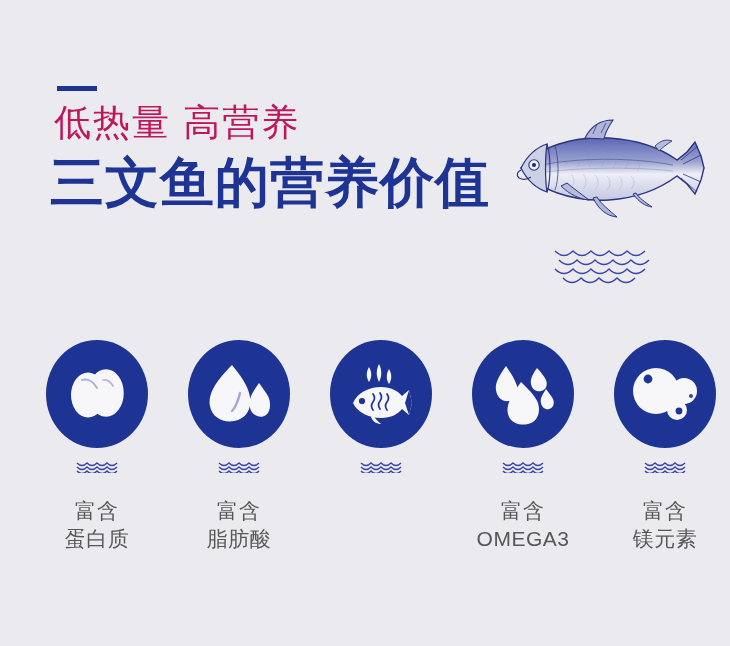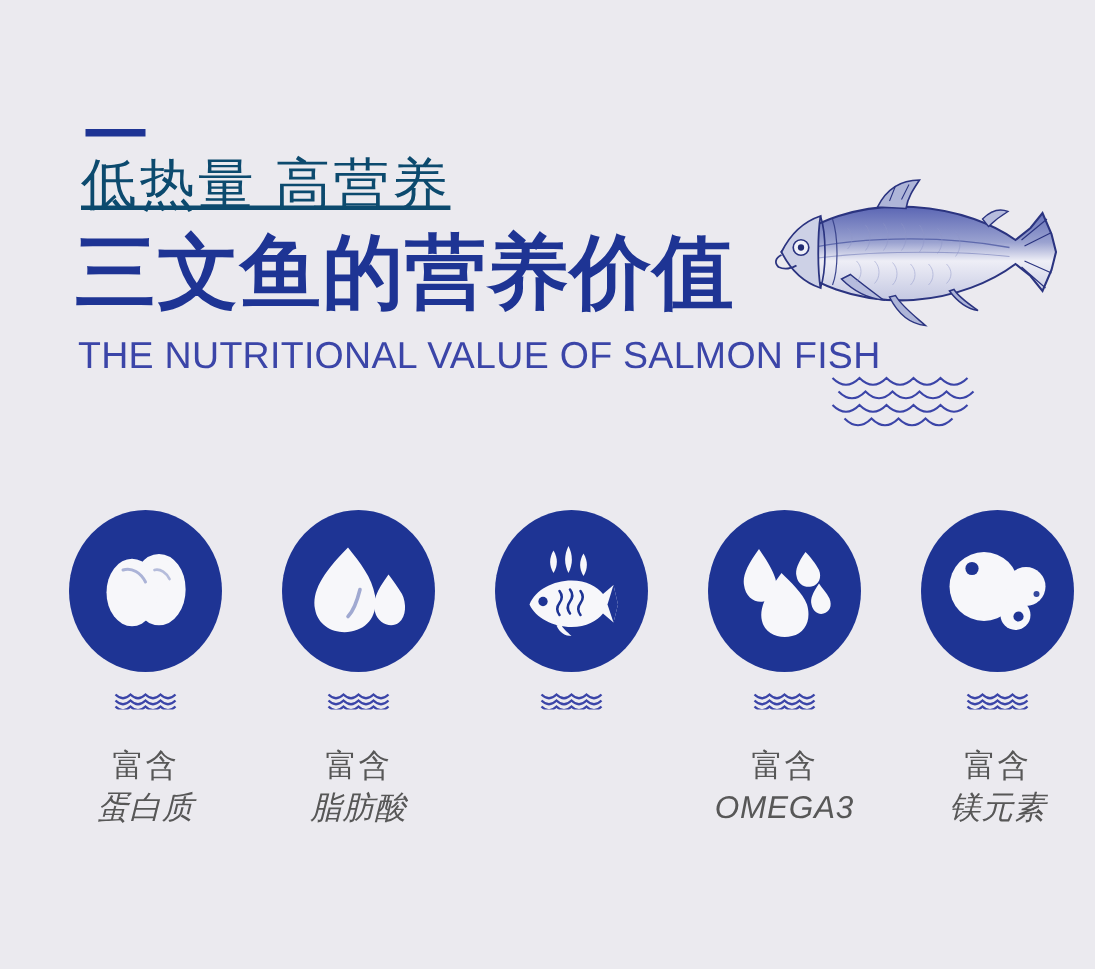--- a/index.html
+++ b/index.html
@@ -15,22 +15,22 @@
   
   .header { position:absolute; left:0; top:0; width:730px; height:300px; }
 
   .accent-dash {
     position:absolute; left:57px; top:86px;
     width:40px; height:5px; background:#1e3494;
   }
   .kicker {
     position:absolute; left:54px; top:100px;
     font-size:37px; line-height:46px;
-    color:#0c4a6e; letter-spacing:2px;
-    font-weight:400; white-space:nowrap;text-decoration:underline;
+    color:#be185d; letter-spacing:2px;
+    font-weight:400; white-space:nowrap;
   }
   .headline {
     position:absolute; left:50px; top:152px;
     font-size:54px; line-height:60px;
     color:#1e3494; font-weight:bold;
     letter-spacing:1px; white-space:nowrap;
   }
   .subtitle {
     position:absolute; left:52px; top:222px;
     font-size:25px; line-height:30px;
@@ -61,36 +61,35 @@
   .disc svg { display:block; }
   .wave-divider { margin-top:12px; width:42px; height:13px; }
   .caption {
     margin-top:24px;
     text-align:center;
     color:#575757;
     font-size:21px; line-height:28px;
     letter-spacing:1px;
     white-space:nowrap;
   }
-  .caption .l2 { letter-spacing:0.5px;font-style:italic; }
+  .caption .l2 { letter-spacing:0.5px; }
 </style>
 </head>
 <body>
 
 <div class="page">
 
   <div class="header">
 
     <div class="accent-dash"></div>
 
     <div class="kicker">低热量 高营养</div>
 
     <div class="headline">三文鱼的营养价值</div>
 
-    <div class="subtitle">THE NUTRITIONAL VALUE OF SALMON FISH</div>
 
     <div class="fish-art">
       <svg width="215" height="135" viewBox="0 0 215 135">
         <defs>
           <linearGradient id="bodyShade" x1="0" y1="0" x2="0" y2="1">
             <stop offset="0%" stop-color="#5b66b4"></stop>
             <stop offset="38%" stop-color="#9aa2d0"></stop>
             <stop offset="58%" stop-color="#eeeef6"></stop>
             <stop offset="100%" stop-color="#c4c8e2"></stop>
           </linearGradient>

